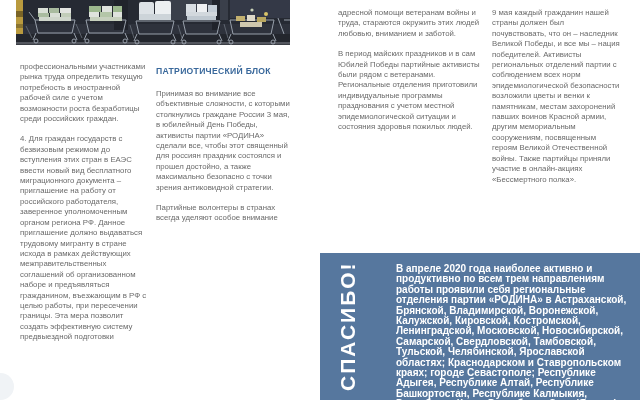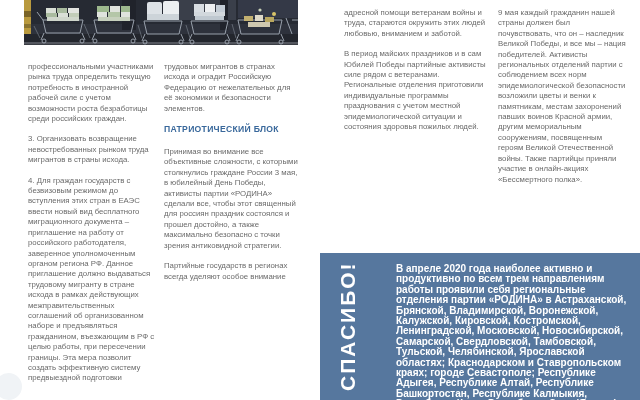--- a/index.html
+++ b/index.html
@@ -4,35 +4,35 @@
 <style>
   html, body { margin: 0; padding: 0; background: #ffffff; }
   .spread {
     position: relative;
     width: 640px; height: 400px;
     background: #ffffff;
     overflow: hidden;
     font-family: "Liberation Sans", sans-serif;
   }
   .page { position: absolute; top: 0; height: 400px; }
-  .page-left  { left: 8px;   width: 320px; }
+  .page-left  { left: 0;   width: 320px; }
   .page-right { left: 320px; width: 320px; }
 
   .photo {
     position: absolute; left: 16px; top: 0;
     width: 274px; height: 45px; overflow: hidden;
   }
   .photo svg { display: block; width: 274px; height: 45px; }
 
   .cols-left {
     position: absolute; left: 20px; top: 62px; width: 270px;
     display: grid; grid-template-columns: 128px 134px; column-gap: 8px;
   }
   .cols-right {
-    position: absolute; left: 24px; top: 8px; width: 282px;
+    position: absolute; left: 18px; top: 8px; width: 282px;
     display: grid; grid-template-columns: 142px 128px; column-gap: 12px;
   }
   .col p {
     margin: 0 0 10px 0;
     font-size: 7.8px; line-height: 10.4px;
     color: #6a6a6a; letter-spacing: 0;
   }
   .section-heading {
     margin: 4px 0 12px 0;
     font-size: 8.6px; line-height: 11px;
@@ -165,40 +165,38 @@
 
         <g stroke="#7d848f" stroke-width="0.8" fill="none" opacity="0.8">
           <path d="M10,26 L16,38 M60,24 L66,38 M114,25 L118,38 M162,25 L166,38 M208,24 L212,38"></path>
         </g>
       </svg>
     </div>
 
     <div class="cols-left">
       <div class="col">
         <p>профессиональными участниками рынка труда определить текущую потребность в иностранной рабочей силе с учетом возможности роста безработицы среди российских граждан.</p>
-        <p>3. Организовать возвращение невостребованных рынком труда мигрантов в страны исхода.</p>
         <p>4. Для граждан государств с безвизовым режимом до вступления этих стран в ЕАЭС ввести новый вид бесплатного миграционного документа – приглашение на работу от российского работодателя, заверенное уполномоченным органом региона РФ. Данное приглашение должно выдаваться трудовому мигранту в стране исхода в рамках действующих межправительственных соглашений об организованном наборе и предъявляться гражданином, въезжающим в РФ с целью работы, при пересечении границы. Эта мера позволит создать эффективную систему предвыездной подготовки</p>
       </div>
       <div class="col">
-        <p>трудовых мигрантов в странах исхода и оградит Российскую Федерацию от нежелательных для её экономики и безопасности элементов.</p>
         <h3 class="section-heading">ПАТРИОТИЧЕСКИЙ БЛОК</h3>
         <p>Принимая во внимание все объективные сложности, с которыми столкнулись граждане России 3 мая, в юбилейный День Победы, активисты партии «РОДИНА» сделали все, чтобы этот священный для россиян праздник состоялся и прошел достойно, а также максимально безопасно с точки зрения антиковидной стратегии.</p>
-        <p>Партийные государств в регионах всегда уделяют особое внимание</p>
+        <p>Партийные волонтеры в странах всегда уделяют особое внимание</p>
       </div>
     </div>
 
     <div class="corner-circle"></div>
   </section>
 
   <section class="page page-right">
 
     <div class="cols-right">
       <div class="col">
         <p>адресной помощи ветеранам войны и труда, стараются окружить этих людей любовью, вниманием и заботой.</p>
-        <p>В период майских праздников и в сам Юбилей Победы партийные активисты силе рядом с ветеранами. Региональные отделения приготовили индивидуальные программы празднования с учетом местной эпидемиологической ситуации и состояния здоровья пожилых людей.</p>
+        <p>В период майских праздников и в сам Юбилей Победы партийные активисты были рядом с ветеранами. Региональные отделения приготовили индивидуальные программы празднования с учетом местной эпидемиологической ситуации и состояния здоровья пожилых людей.</p>
       </div>
       <div class="col">
         <p>9 мая каждый гражданин нашей страны должен был почувствовать, что он – наследник Великой Победы, и все мы – нация победителей. Активисты региональных отделений партии с соблюдением всех норм эпидемиологической безопасности возложили цветы и венки к памятникам, местам захоронений павших воинов Красной армии, другим мемориальным сооружениям, посвященным героям Великой Отечественной войны. Также партийцы приняли участие в онлайн-акциях «Бессмертного полка».</p>
       </div>
     </div>
 
     <div class="thanks-box">
       <div class="thanks-title">СПАСИБО!</div>
       <p class="thanks-text">В апреле 2020 года наиболее активно и продуктивно по всем трем направлениям работы проявили себя региональные отделения партии «РОДИНА» в Астраханской, Брянской, Владимирской, Воронежской, Калужской, Кировской, Костромской, Ленинградской, Московской, Новосибирской, Самарской, Свердловской, Тамбовской, Тульской, Челябинской, Ярославской областях; Краснодарском и Ставропольском краях; городе Севастополе; Республике Адыгея, Республике Алтай, Республике Башкортостан, Республике Калмыкия, Республике Коми, Республике Саха (Якутия), Республике Северная Осетия – Алания, Удмуртской Республике, Чувашской Республике, Ямало-Ненецком автономном округе.</p>
     </div>

